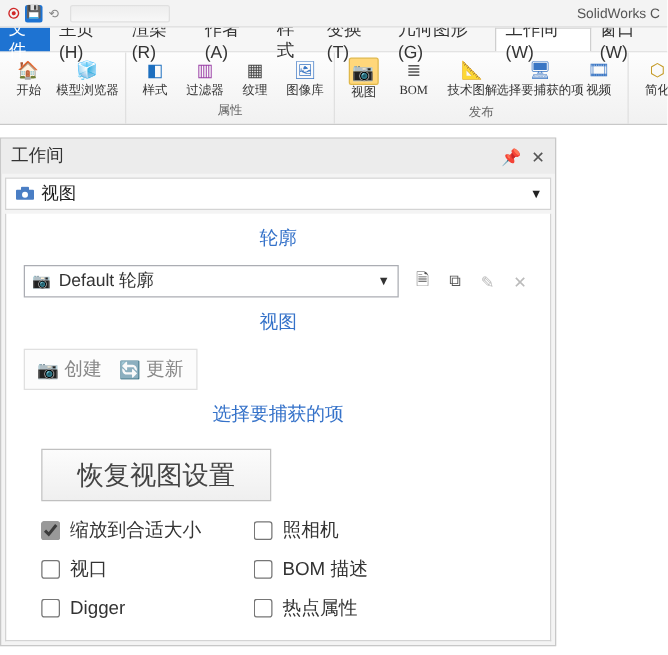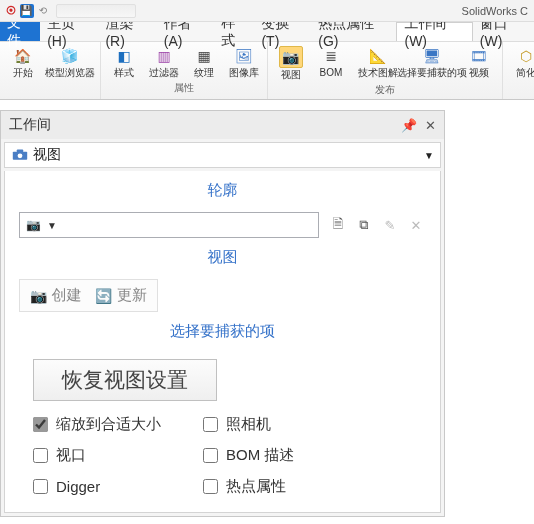--- a/index.html
+++ b/index.html
@@ -19,21 +19,21 @@
 .menu-item { padding:0 7px; display:flex; align-items:center; font-size:14px; color:#333; }
 .menu-item.file { background:#1e73d2; color:#fff; }
 
 
 .ribbon { background:linear-gradient(#fdfdfd,#f1f1f1); border-bottom:1px solid #c8c8c8; display:flex; }
 .ribbon-group { display:flex; flex-direction:column; align-items:center; padding:2px 6px 0 6px; border-right:1px solid #e0e0e0; }
 .ribbon-row { display:flex; gap:6px; padding:2px 0 1px 0; }
 .rbtn { display:flex; flex-direction:column; align-items:center; width:34px; gap:1px; }
 .rbtn.wide { width:48px; }
 .rbtn .ricon { width:20px; height:20px; display:flex; align-items:center; justify-content:center; font-size:14px; }
-.rbtn .rlabel { font-size:10px; color:#333; line-height:11px; text-align:left; white-space:nowrap; }
+.rbtn .rlabel { font-size:10px; color:#333; line-height:11px; text-align:left; white-space:nowrap;font-family:Liberation Serif, serif; }
 .rbtn.active .ricon { background:#ffd77a; border:1px solid #e0b84a; border-radius:2px; width:24px; height:22px; }
 .group-label { font-size:10px; color:#666; padding:2px 0; }
 
 
 .panel-wrap { margin-top:10px; width:445px; border:1px solid #c8c8c8; background:#f4f4f4; }
 .panel-head { display:flex; align-items:center; justify-content:space-between; padding:5px 8px; background:#ececec; }
 .panel-head .ph-title { font-size:14px; color:#333; }
 .panel-head .ph-ctrl { display:flex; gap:8px; color:#555; font-size:13px; }
 .panel-sub { margin:3px; background:#fff; border:1px solid #d4d4d4; display:flex; align-items:center; padding:3px 6px; position:relative; }
 .panel-sub .ps-icon { width:18px; height:14px; margin-right:4px; display:flex; align-items:center; justify-content:center; }
@@ -82,21 +82,21 @@
   <div class="tb-right">SolidWorks C</div>
 </div>
 
 <div class="menu-bar">
   <div class="menu-item file">文件</div>
   <div class="menu-item">主页(H)</div>
   <div class="menu-item">渲染(R)</div>
   <div class="menu-item">作者(A)</div>
   <div class="menu-item">样式</div>
   <div class="menu-item">变换(T)</div>
-  <div class="menu-item">热点属性(G)</div>
+  <div class="menu-item">几何图形(G)</div>
   <div class="menu-item" style="background:#fff;border:1px solid #cfcfcf;border-bottom:none;">工作间(W)</div>
   <div class="menu-item">窗口(W)</div>
 </div>
 
 <div class="ribbon">
   <div class="ribbon-group">
     <div class="ribbon-row">
       <div class="rbtn">
         <span class="ricon" style="color:#259a4a">🏠</span>
         <span class="rlabel">开始</span>
@@ -193,20 +193,21 @@
   <div class="panel-body">
 
     <div class="section">
       <div class="sec-head">
         <span class="sec-title">轮廓</span>
         <span class="sec-line"></span>
       </div>
       <div class="profile-row">
         <div class="profile-select">
           <span class="cam-ico">📷</span>
+          <span class="sel-text">Default 轮廓</span>
           <span class="sel-dd">▼</span>
         </div>
         <div class="profile-btns">
           <span class="pbtn">🗎</span>
           <span class="pbtn">⧉</span>
           <span class="pbtn disabled">✎</span>
           <span class="pbtn disabled">✕</span>
         </div>
       </div>
     </div>

